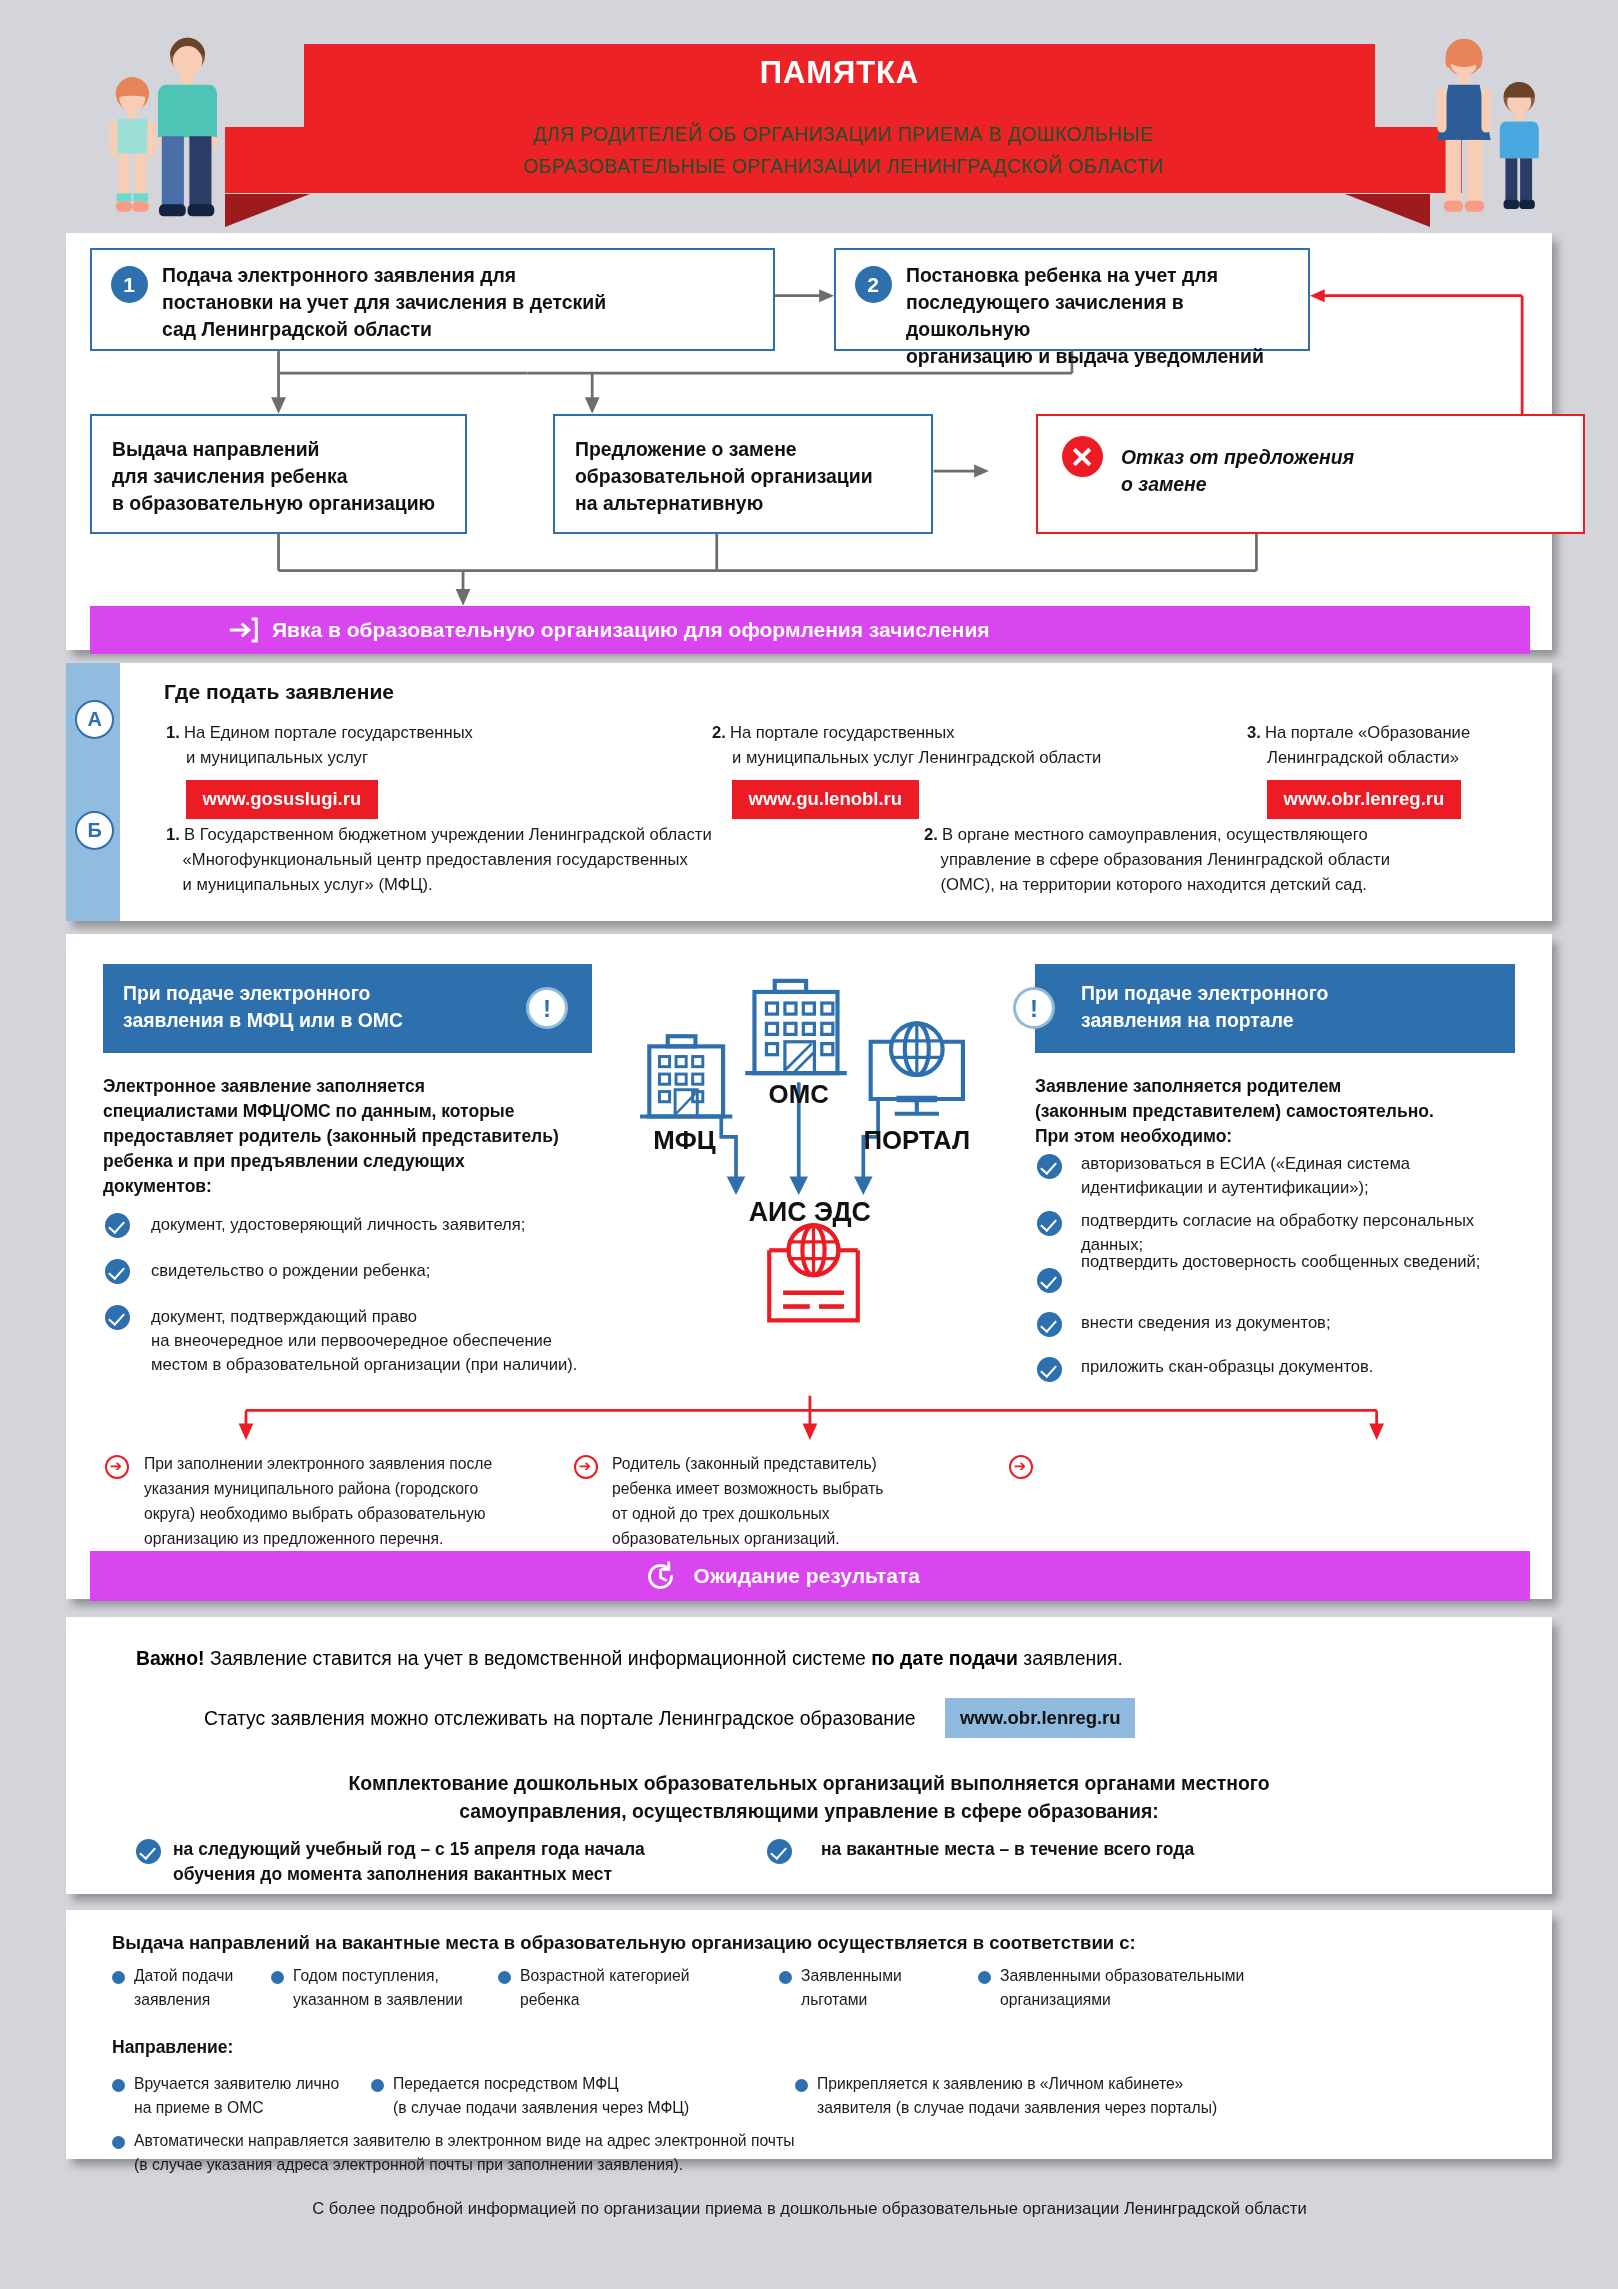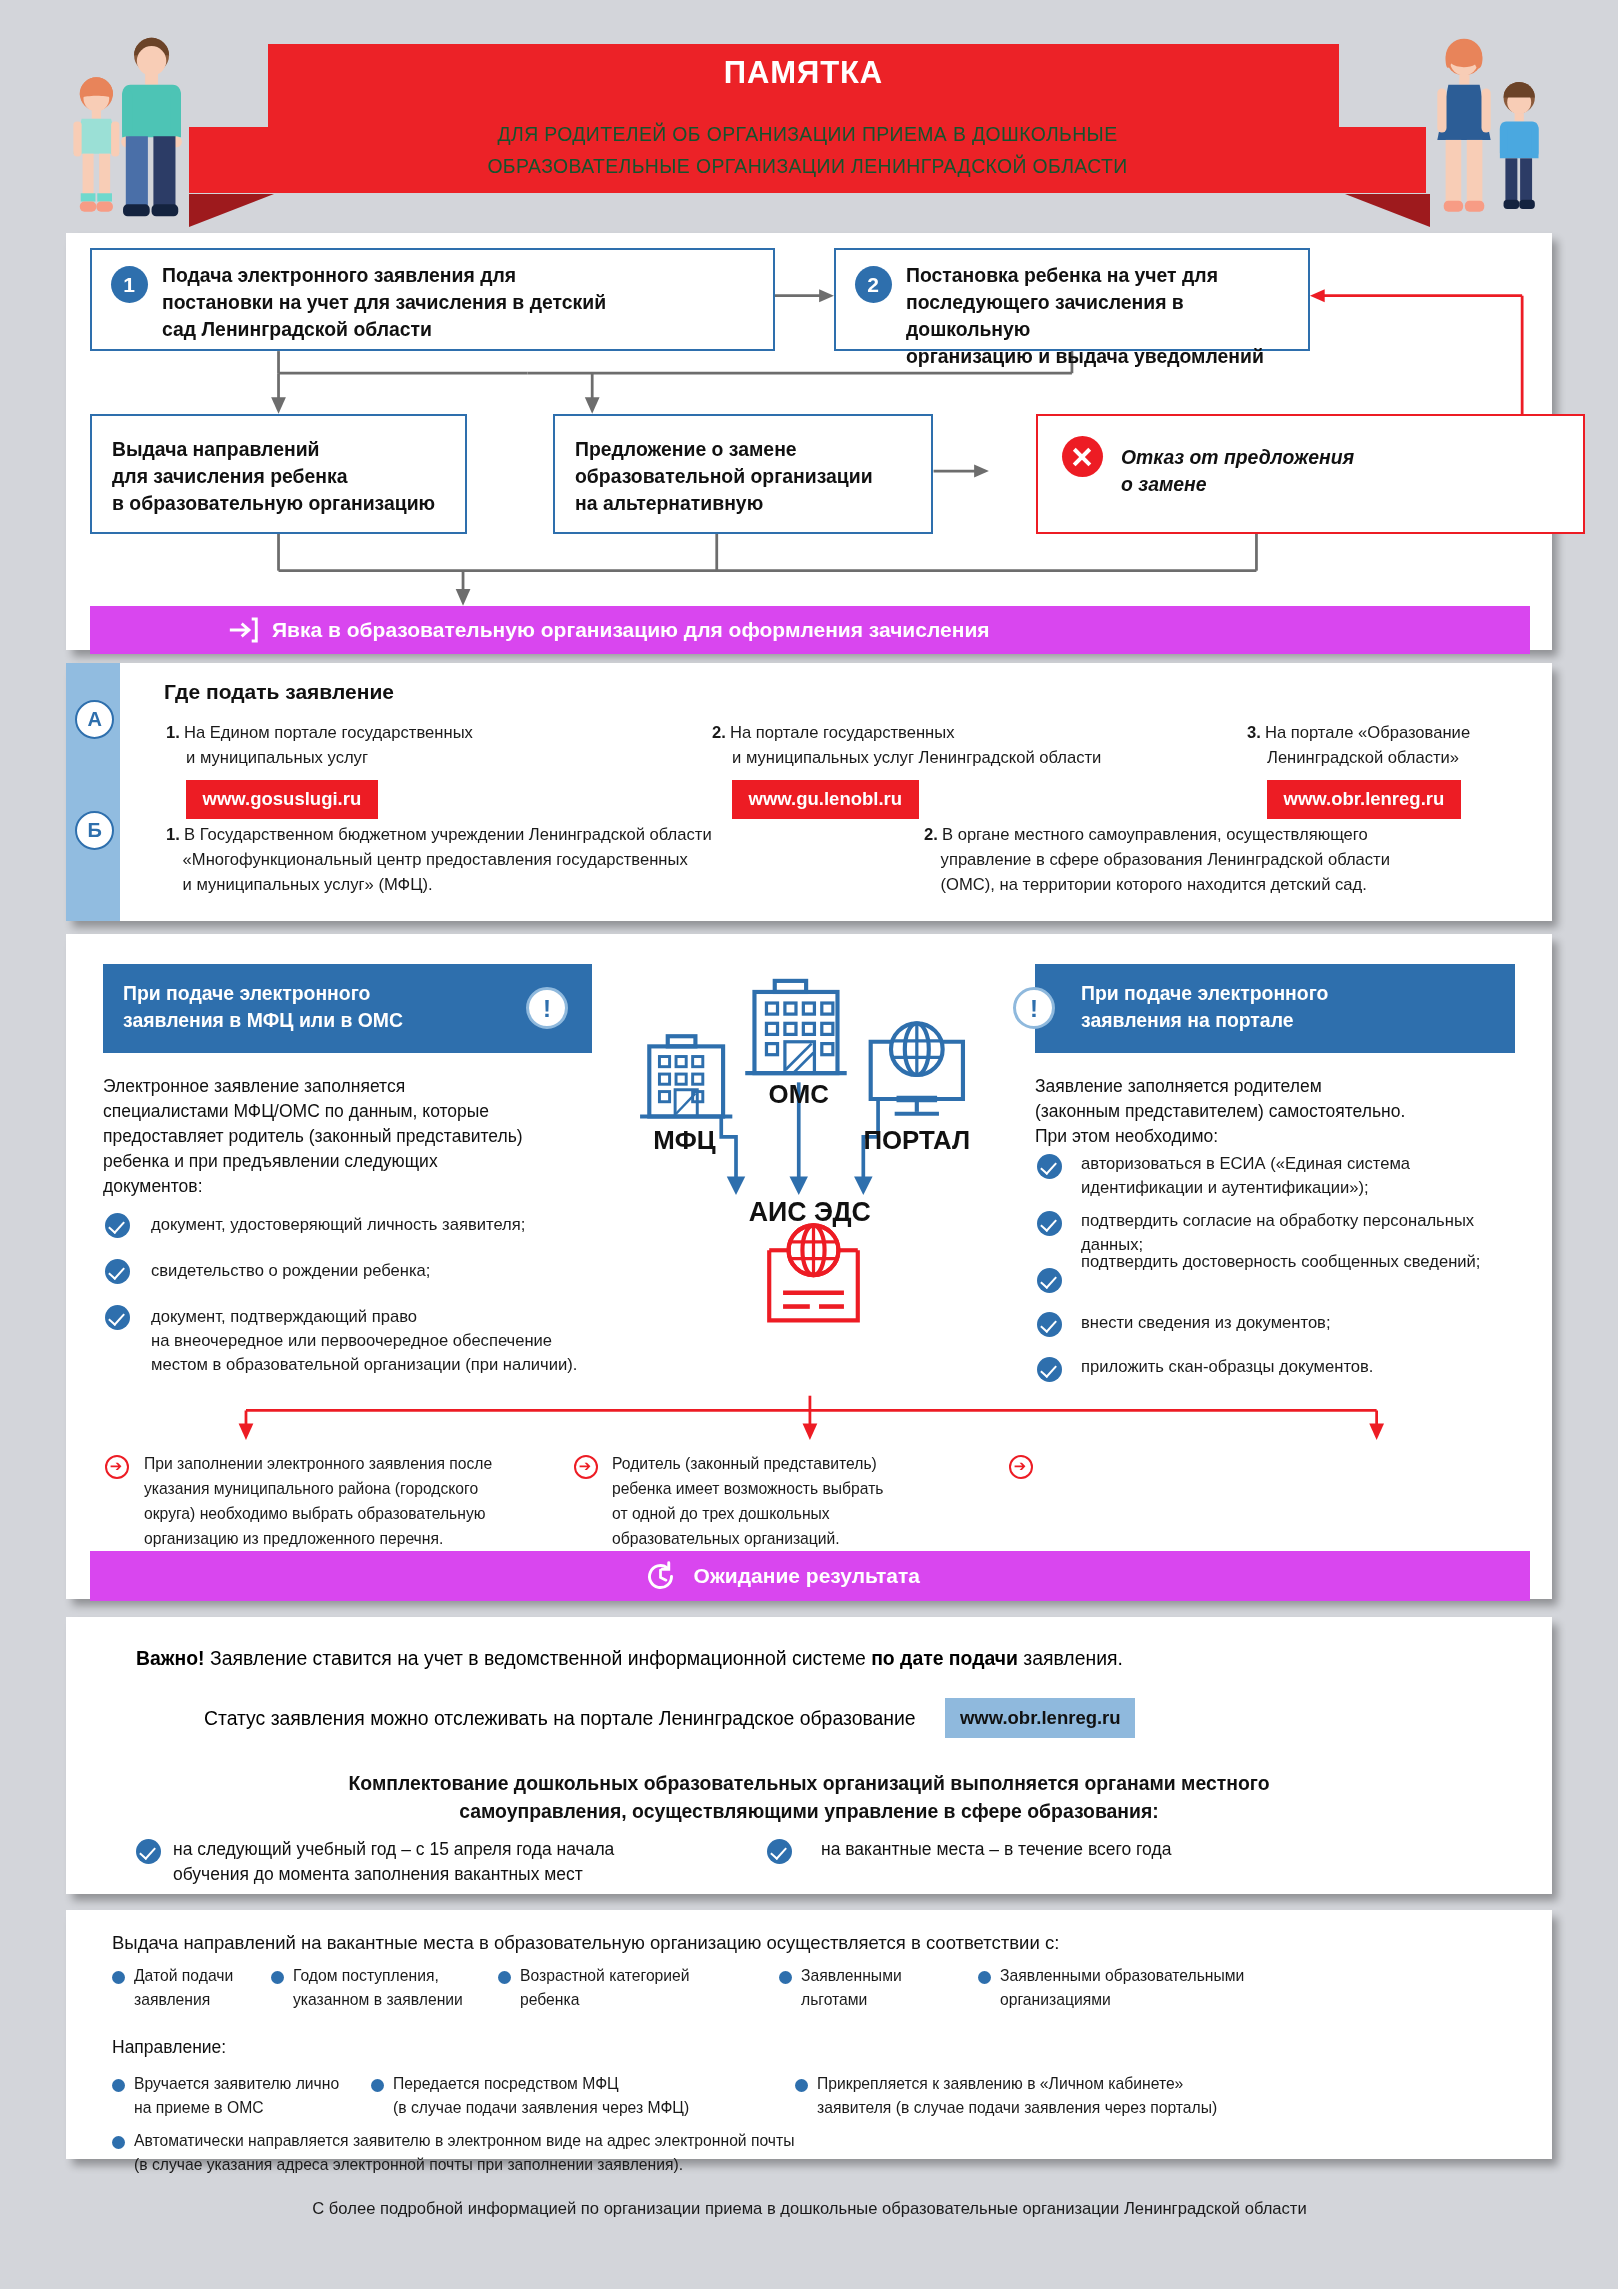--- a/index.html
+++ b/index.html
@@ -5,21 +5,21 @@
   * { box-sizing: border-box; margin: 0; padding: 0; }
   html, body {
     width: 1619px; height: 2290px;
     background: #d3d5da;
     font-family: "Liberation Sans", sans-serif;
     overflow: hidden;
   }
   .page { position: relative; width: 1619px; height: 2290px; }
 
   
-  .header { position: relative; height: 231px; }
+  .header { position: relative; height: 231px; margin-left: 36px; }
   .ribbon {
     position: absolute; left: 268px; top: 44px;
     width: 1071px; height: 83px; background: #ec2227;
   }
   .ribbon2 {
     position: absolute; left: 189px; top: 127px;
     width: 1237px; height: 66px; background: #ec2227;
   }
   .ribbon-fold-l {
     position: absolute; left: 189px; top: 194px;
@@ -110,21 +110,21 @@
   .hdr-blue {
     position: absolute; background: #2e6fad; color: #fff;
     font-weight: bold; font-size: 19.4px; line-height: 27px;
   }
   .excl {
     position: absolute; width: 42px; height: 42px; border-radius: 50%;
     border: 3.7px solid #8fb9dd; background: #fff;
     color: #2e6fad; font-weight: bold; font-size: 24px;
     text-align: center; line-height: 37px;
   }
-  .body-bold { font-weight: normal; font-size: 17.5px; line-height: 25px; color: #111; }
+  .body-bold { font-weight: bold; font-size: 17.5px; line-height: 25px; color: #111; }
   .chk {
     position: absolute; width: 25px; height: 25px; border-radius: 50%;
     background: #2e6fad;
   }
   .chk:after {
     content:""; position:absolute; left:7.4px; top:4.6px;
     width:7.4px; height:13px; border:solid #fff; border-width:0 2.8px 2.8px 0;
     transform: rotate(42deg);
   }
   .bullet-txt { font-size: 16.6px; line-height: 24px; color: #1a1a1a; }

